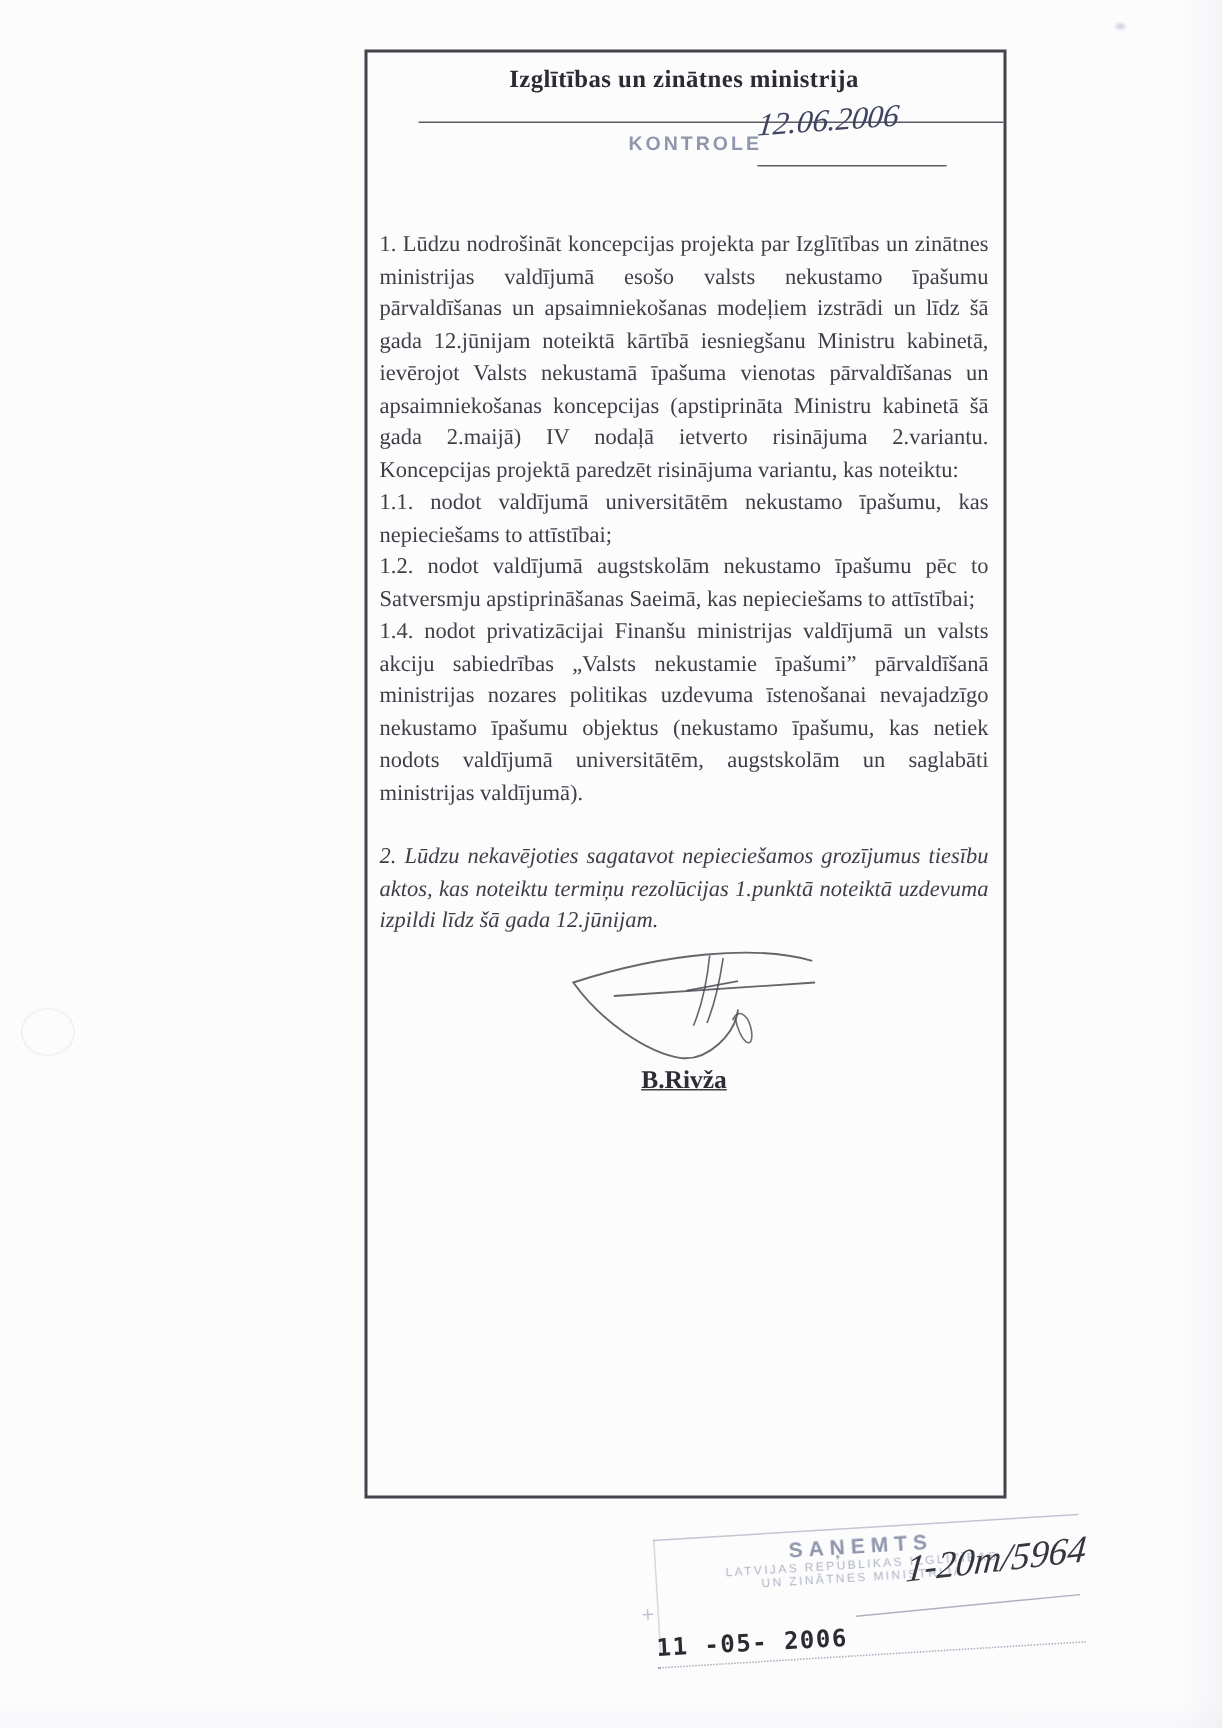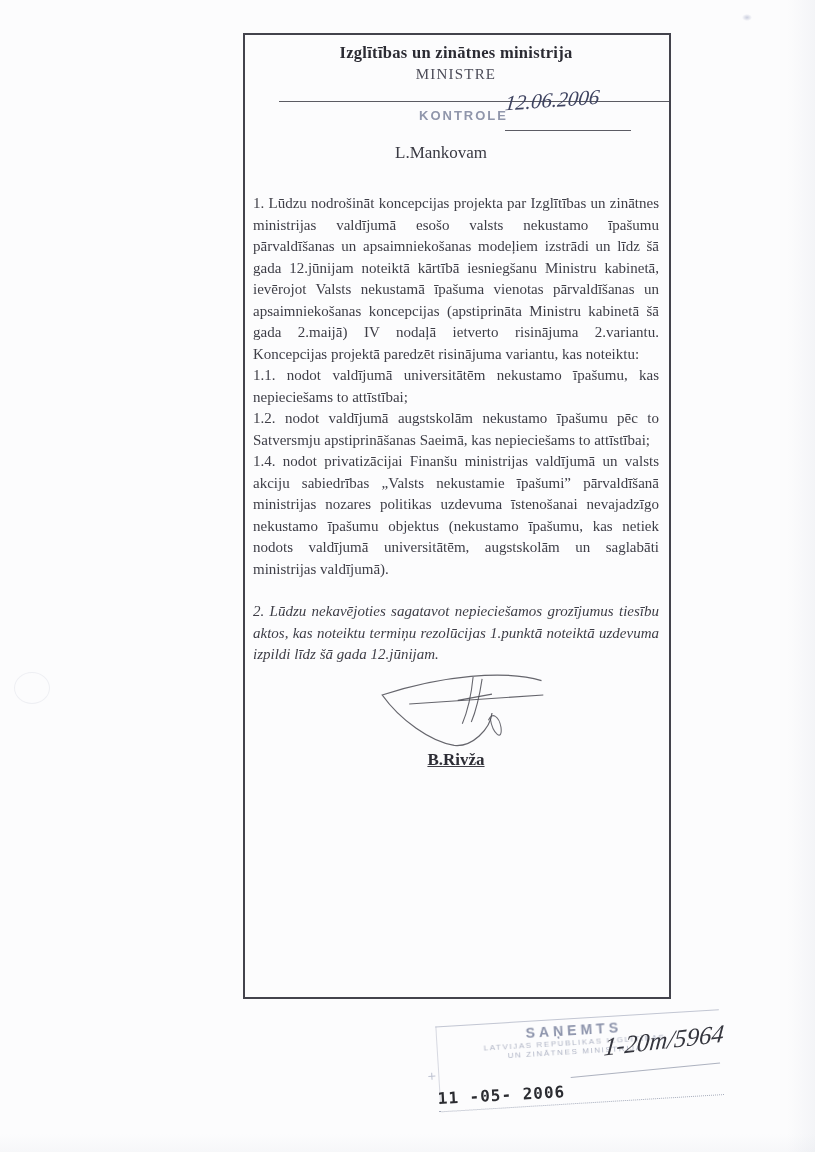--- a/index.html
+++ b/index.html
@@ -116,30 +116,28 @@
   }
 </style>
 </head>
 <body>
 
 <div class="page">
 
   <div class="doc-frame">
 
     <div class="ministry-name">Izglītības un zinātnes ministrija</div>
-    <div class="minister-title">MINISTRE</div>
 
     <div class="control-row">
       <div class="control-line"></div>
       <span class="kontrole-label">KONTROLE</span>
       <span class="kontrole-date">12.06.2006</span>
       <div class="kontrole-underline"></div>
     </div>
 
-    <div class="addressee">L.Mankovam</div>
 
     <div class="body-text">
       <p>1. Lūdzu nodrošināt koncepcijas projekta par Izglītības un zinātnes ministrijas valdījumā esošo valsts nekustamo īpašumu pārvaldīšanas un apsaimniekošanas modeļiem izstrādi un līdz šā gada 12.jūnijam noteiktā kārtībā iesniegšanu Ministru kabinetā, ievērojot Valsts nekustamā īpašuma vienotas pārvaldīšanas un apsaimniekošanas koncepcijas (apstiprināta Ministru kabinetā šā gada 2.maijā) IV nodaļā ietverto risinājuma 2.variantu. Koncepcijas projektā paredzēt risinājuma variantu, kas noteiktu:</p>
       <p>1.1. nodot valdījumā universitātēm nekustamo īpašumu, kas nepieciešams to attīstībai;</p>
       <p>1.2. nodot valdījumā augstskolām nekustamo īpašumu pēc to Satversmju apstiprināšanas Saeimā, kas nepieciešams to attīstībai;</p>
       <p>1.4. nodot privatizācijai Finanšu ministrijas valdījumā un valsts akciju sabiedrības „Valsts nekustamie īpašumi” pārvaldīšanā ministrijas nozares politikas uzdevuma īstenošanai nevajadzīgo nekustamo īpašumu objektus (nekustamo īpašumu, kas netiek nodots valdījumā universitātēm, augstskolām un saglabāti ministrijas valdījumā).</p>
       <p class="gap-top">2. Lūdzu nekavējoties sagatavot nepieciešamos grozījumus tiesību aktos, kas noteiktu termiņu rezolūcijas 1.punktā noteiktā uzdevuma izpildi līdz šā gada 12.jūnijam.</p>
     </div>
 
     <div class="sign-block">

